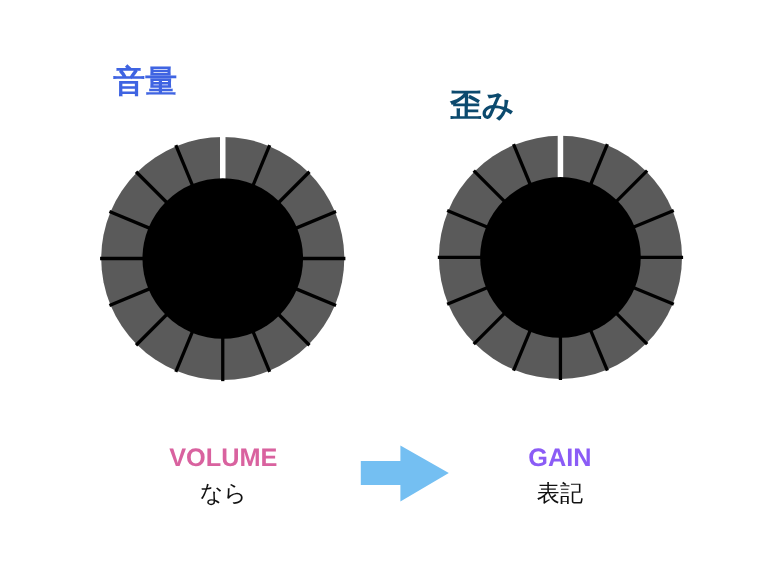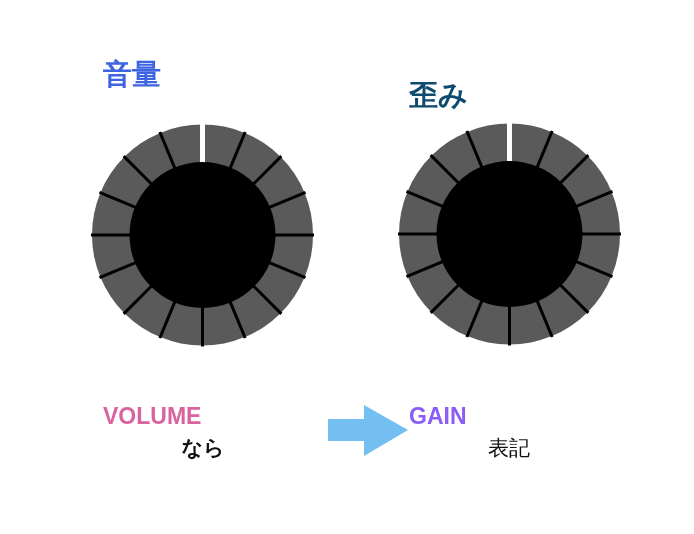--- a/index.html
+++ b/index.html
@@ -1,21 +1,21 @@
 <!DOCTYPE html>
 <html><head>
 <meta charset="utf-8">
 <style>
   html, body { margin:0; padding:0; background:#ffffff; }
   body { width:694px; height:534px; position:relative; overflow:hidden;
          font-family:"DejaVu Sans", "Liberation Sans", sans-serif; }
   .title { position:absolute; top:56px; width:200px; 
            font-size:29px; font-weight:bold; line-height:36px; }
   .knob { position:absolute; top:0; left:0; }
-  .label-en { position:absolute; top:402px; width:200px; 
+  .label-en { position:absolute; top:402px; width:200px; text-align:center;
               font-family:"Liberation Sans", sans-serif; font-size:23px; font-weight:bold; line-height:28px; }
   .label-ja { position:absolute; top:434px; width:200px; text-align:center;
               font-size:21px; line-height:28px; color:#111111; }
 </style>
 </head>
 <body>
 
 <div class="title" style="left:103px; color:#3f64e2;">音量</div>
 <div class="title" style="left:409px; color:#0c4a6e;margin-top:21px;">歪み</div>
 
@@ -58,16 +58,16 @@
       <line x1="459.2954185357551" y1="183.79541853575512" x2="430.65759389769994" y2="155.15759389769994" stroke="#000000" stroke-width="3"></line>
       <line x1="482.3294763020786" y1="168.40455319169865" x2="466.8307972912924" y2="130.98743212499156" stroke="#000000" stroke-width="3"></line>
       <rect x="507" y="122.5" width="5" height="41.5" fill="#ffffff"></rect>
       <circle cx="509.5" cy="234" r="73" fill="#000000"></circle>
     </g>
 
   <polygon points="328,419 364,419 364,405 408,430 364,456 364,441 328,441" fill="#74bff2"></polygon>
 </svg>
 
 <div class="label-en" style="left:103px; color:#d9629f;">VOLUME</div>
-<div class="label-ja" style="left:103px;font-weight:bold;">なら</div>
+<div class="label-ja" style="left:103px;">なら</div>
 
 <div class="label-en" style="left:409px; color:#8b5cf6;">GAIN</div>
 <div class="label-ja" style="left:409px;font-family:Liberation Serif, serif;">表記</div>
 
 </body></html>

